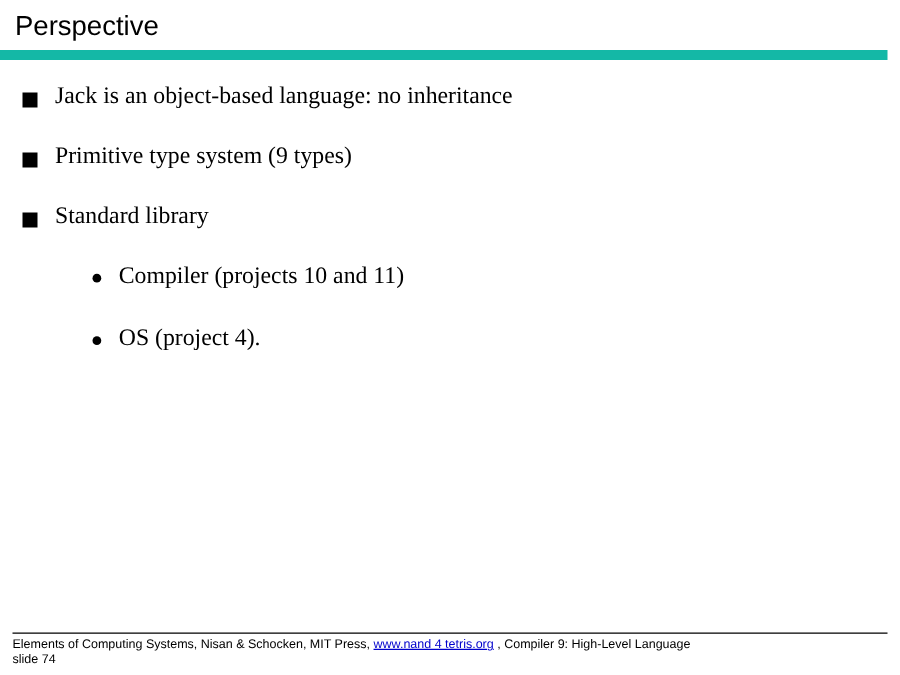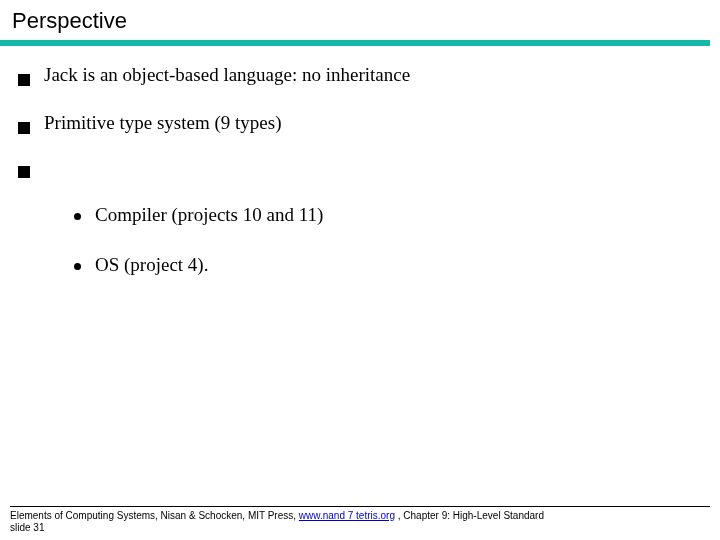--- a/index.html
+++ b/index.html
@@ -15,29 +15,29 @@
   .slide {
     position: relative;
     width: 720px;
     height: 540px;
     box-sizing: border-box;
   }
   .title {
     font-family: Arial, Helvetica, sans-serif;
     font-size: 22px;
     padding: 8px 0 6px 12px;
-    border-bottom: 6px solid #14b8a6;
+    border-bottom: 8px solid #14b8a6;
     margin: 0 10px 0 0;
   }
   .content {
     padding: 18px 10px 0 18px;
   }
   .item {
     display: flex;
-    align-items: flex-end;
+    align-items: center;
     margin-bottom: 26px;
     font-size: 19px;
   }
   .square {
     flex: 0 0 auto;
     width: 12px;
     height: 12px;
     background: #000;
     margin-top: 6px;
     margin-right: 14px;
@@ -93,37 +93,38 @@
       <span>Jack is an object-based language: no inheritance</span>
     </div>
 
     <div class="item">
       <span class="square"></span>
       <span>Primitive type system (9 types)</span>
     </div>
 
     <div class="item">
       <span class="square"></span>
+      <span>Standard library</span>
     </div>
 
 
     <div class="sublist">
       <div class="subitem">
         <span class="dot"></span>
         <span>Compiler (projects 10 and 11)</span>
       </div>
       <div class="subitem">
         <span class="dot"></span>
         <span>OS (project 4).</span>
       </div>
     </div>
 
   </div>
 
   <div class="footer">
     <div class="footer-line"></div>
     <div class="footer-text">
-      <span>Elements of Computing Systems, Nisan &amp; Schocken, MIT Press, </span><a href="#">www.nand 7 tetris.org</a><span> , Chapter 9: High-Level Standard</span><br>
-      <span>slide 31</span>
+      <span>Elements of Computing Systems, Nisan &amp; Schocken, MIT Press, </span><a href="#">www.nand 4 tetris.org</a><span> , Compiler 9: High-Level Language</span><br>
+      <span>slide 74</span>
     </div>
   </div>
 
 </div>
 
 </body></html>

